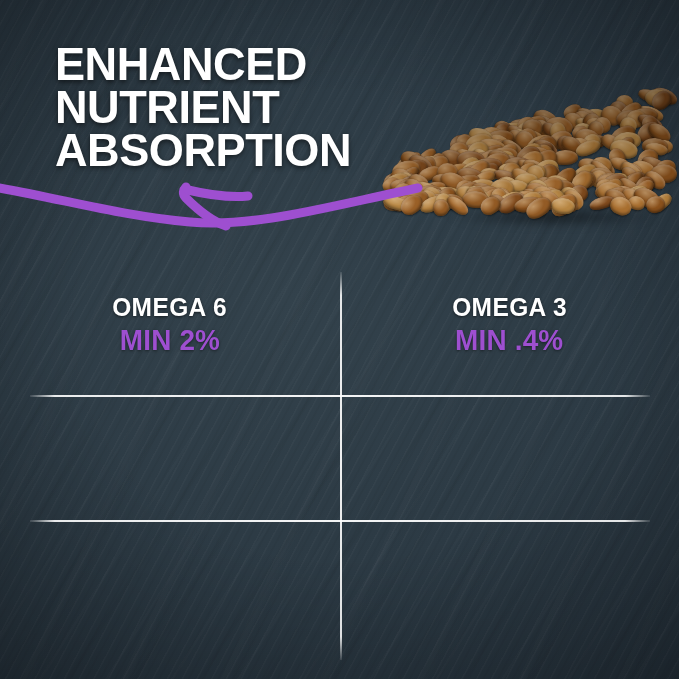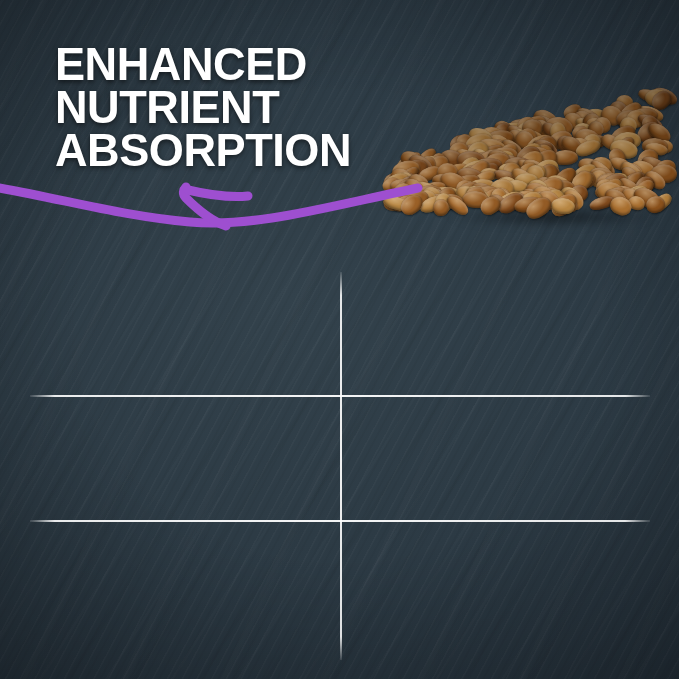--- a/index.html
+++ b/index.html
@@ -535,16 +535,24 @@
   <div class="heading">ENHANCED
 NUTRIENT
 ABSORPTION</div>
 
   <div class="grid">
     <div class="vrule"></div>
     <div class="hrule hrule-1"></div>
     <div class="hrule hrule-2"></div>
 
     <div class="cells">
+      <div class="cell">
+        <div class="cell-name">OMEGA 6</div>
+        <div class="cell-value">MIN 2%</div>
+      </div>
+      <div class="cell">
+        <div class="cell-name">OMEGA 3</div>
+        <div class="cell-value">MIN .4%</div>
+      </div>
     </div>
   </div>
 
 </div>
 
 </body></html>

